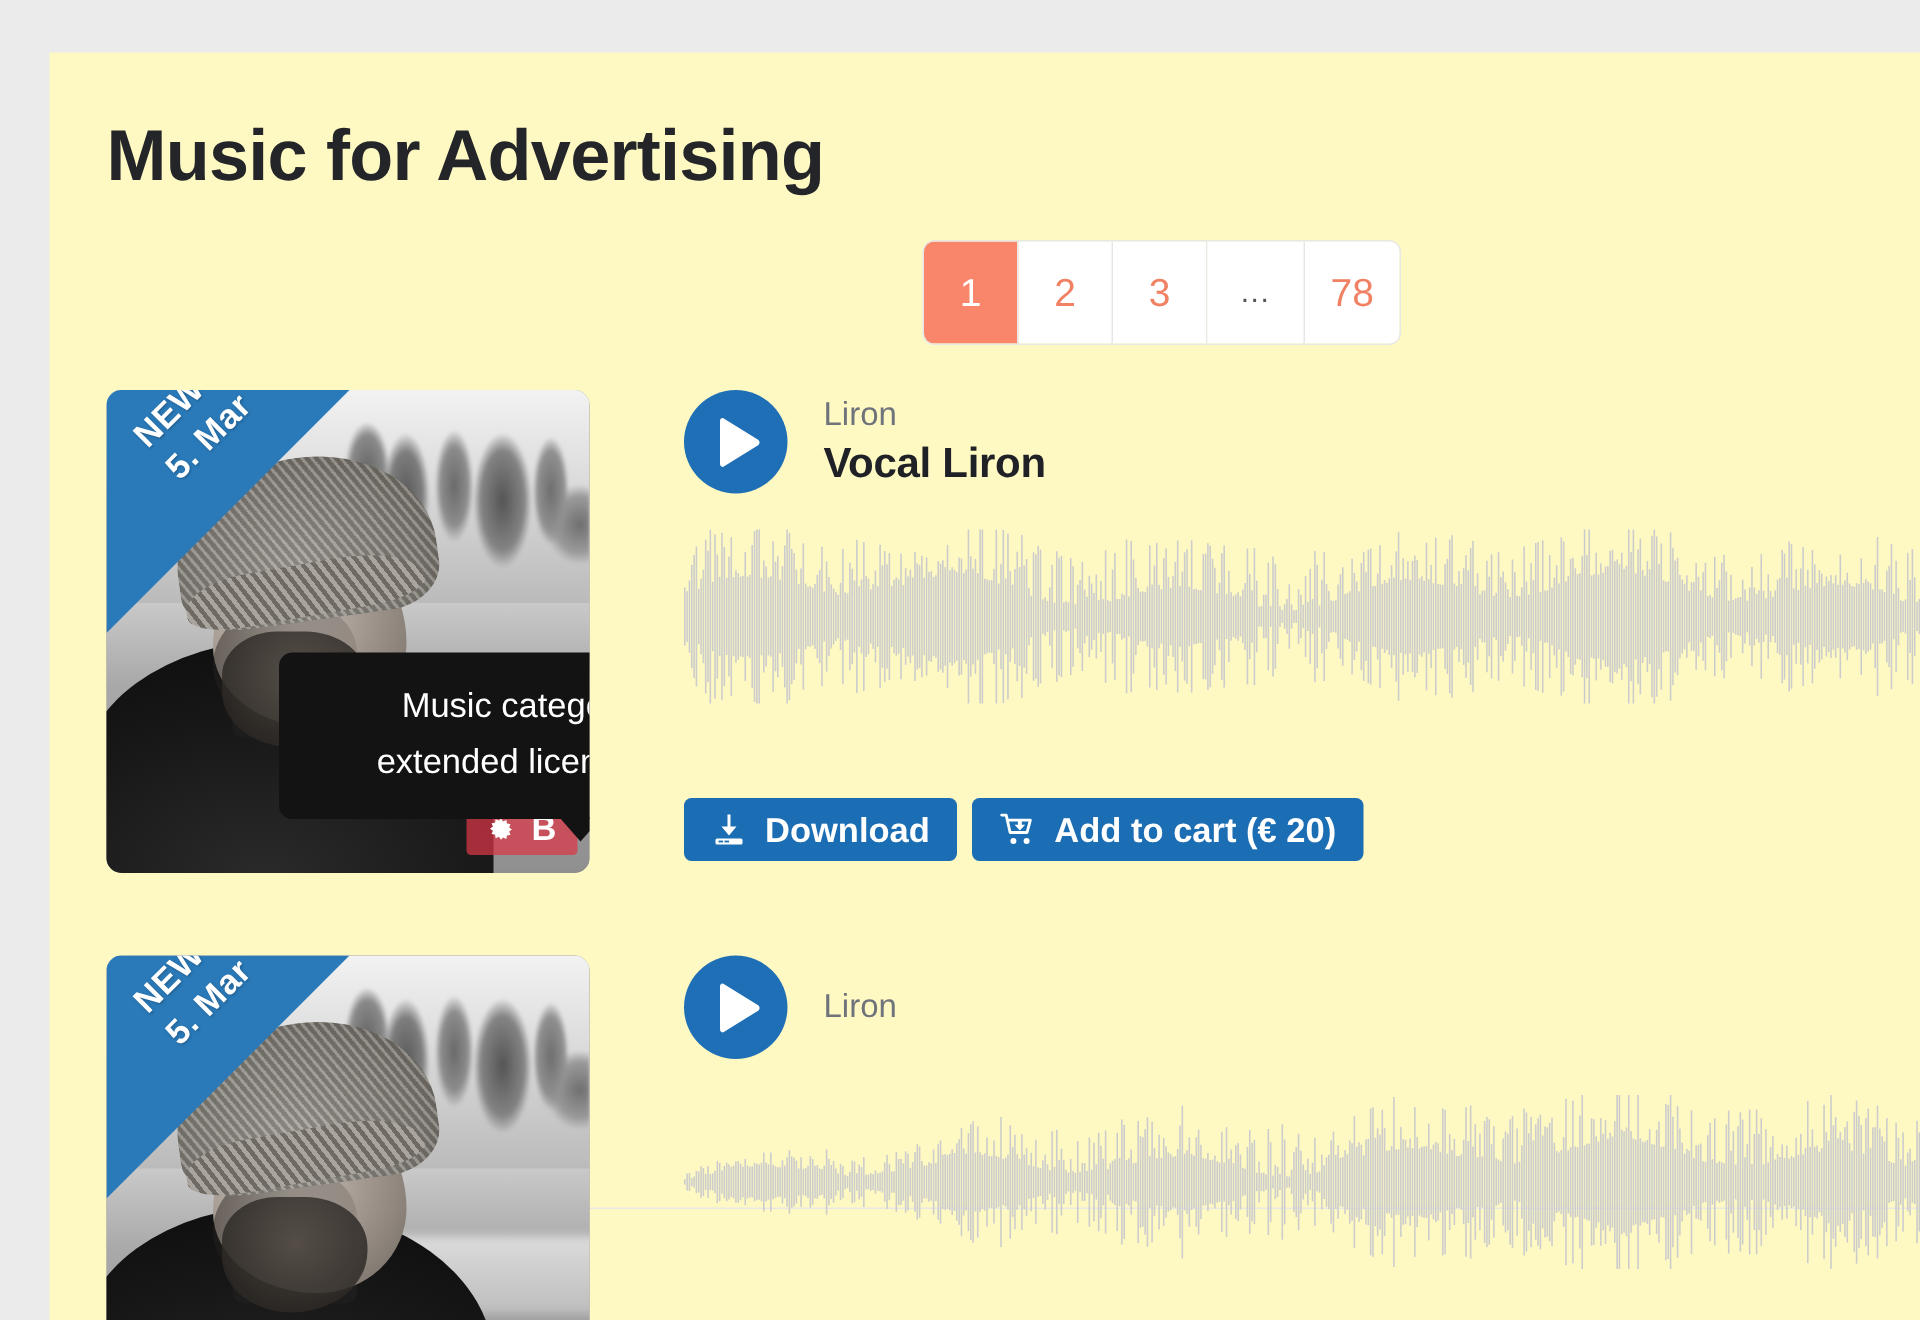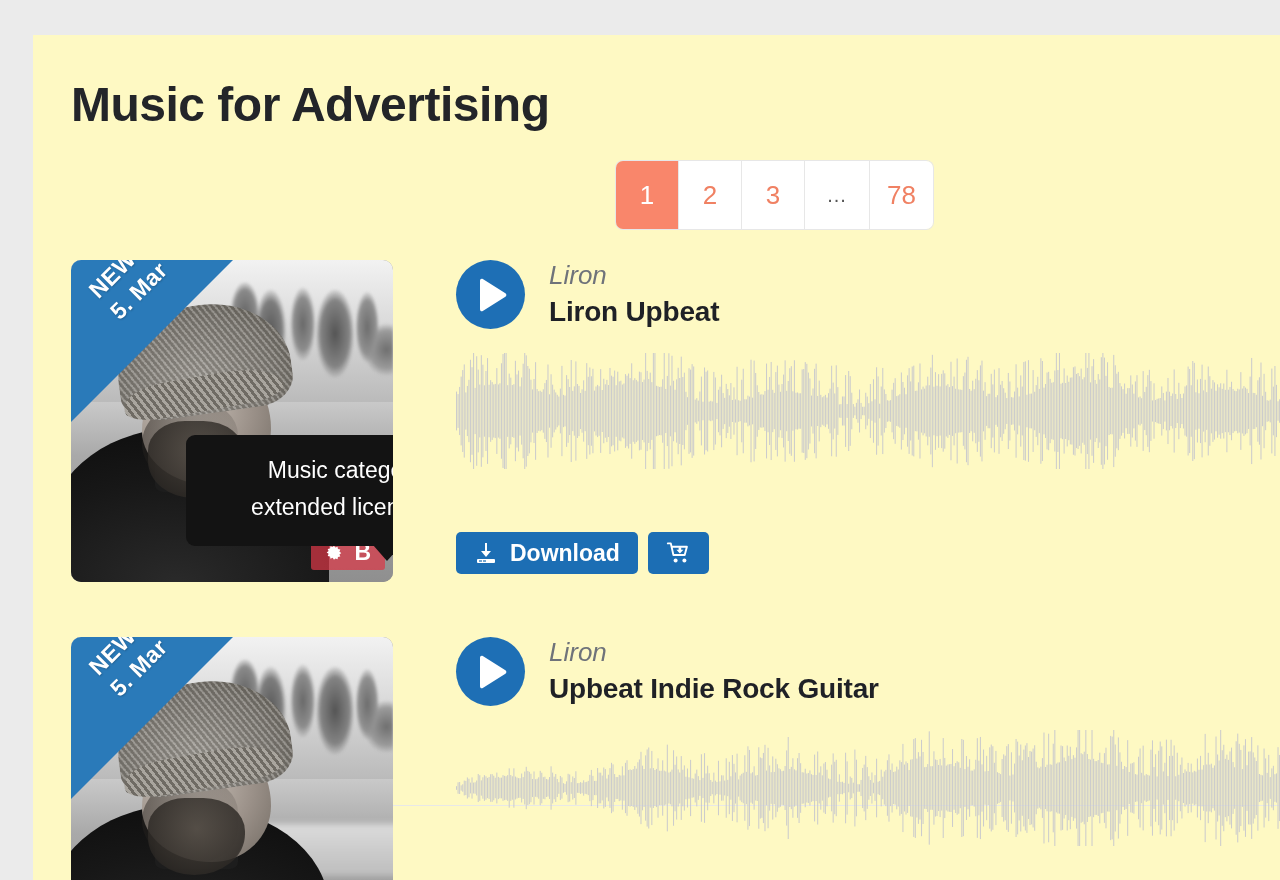--- a/index.html
+++ b/index.html
@@ -264,24 +264,23 @@
     background: #1e6fb5;
     display: flex;
     align-items: center;
     justify-content: center;
     cursor: pointer;
   }
   .play-btn svg { display:block; margin-left: 5px; }
 
   .track-meta { display: flex; flex-direction: column; gap: 2px; }
   .artist {
-    font-size: 26px;
+    font-size: 22px;
     color: #6f737a;
     line-height: 1.2;
-    font-style: italic;
   }
   .title {
     font-size: 28px;
     font-weight: bold;
     color: #1f2126;
     line-height: 1.25;
     letter-spacing: -0.2px;
   }
 
   
@@ -376,21 +375,21 @@
 
       <div class="track-main">
         <div class="track-head">
           <div class="play-btn">
             <svg width="30" height="34" viewBox="0 0 30 34" aria-hidden="true">
               <path fill="#ffffff" d="M2 2.8 C2 1.1 3.4.2 4.8 1.1 L27.4 15.2 c1.3.8 1.3 2.8 0 3.6 L4.8 32.9 C3.4 33.8 2 32.9 2 31.2 Z"></path>
             </svg>
           </div>
           <div class="track-meta">
             <span class="artist">Liron</span>
-            <span class="title">Liron Upbeat</span>
+            <span class="title">Vocal Liron</span>
           </div>
         </div>
 
         <div class="waveform">
           <svg id="wave1" width="866" height="118" viewBox="0 0 866 118" preserveAspectRatio="none" aria-hidden="true">
               <rect x="0.00" y="39.61" width="1.05" height="38.78" fill="#cccccc"></rect>
               <rect x="1.55" y="42.09" width="1.05" height="33.82" fill="#cccccc"></rect>
               <rect x="3.10" y="34.93" width="1.05" height="48.15" fill="#cccccc"></rect>
               <rect x="4.65" y="24.61" width="1.05" height="68.78" fill="#cccccc"></rect>
               <rect x="6.20" y="18.05" width="1.05" height="81.91" fill="#cccccc"></rect>
@@ -962,20 +961,21 @@
             <span>Download</span>
           </button>
 
           <button class="action-btn">
             <svg width="25" height="24" viewBox="0 0 25 24" aria-hidden="true">
               <path fill="none" stroke="#ffffff" stroke-width="1.9" stroke-linecap="round" stroke-linejoin="round" d="M1.8 2.4h3l2.6 11.6h11.3l2.2-8.3H6.2"></path>
               <circle cx="9.6" cy="19.6" r="2" fill="#ffffff"></circle>
               <circle cx="18.4" cy="19.6" r="2" fill="#ffffff"></circle>
               <path fill="#ffffff" d="M12.6 6.2h2.6v2.6h2.2l-3.5 3.8-3.5-3.8h2.2z"></path>
             </svg>
+            <span>Add to cart (€ 20)</span>
           </button>
         </div>
       </div>
 
       <div class="divider"></div>
     </section>
 
     <section class="track-row row-2">
 
       <div class="thumb t2">
@@ -1002,21 +1002,20 @@
 
       <div class="track-main">
         <div class="track-head">
           <div class="play-btn">
             <svg width="30" height="34" viewBox="0 0 30 34" aria-hidden="true">
               <path fill="#ffffff" d="M2 2.8 C2 1.1 3.4.2 4.8 1.1 L27.4 15.2 c1.3.8 1.3 2.8 0 3.6 L4.8 32.9 C3.4 33.8 2 32.9 2 31.2 Z"></path>
             </svg>
           </div>
           <div class="track-meta">
             <span class="artist">Liron</span>
-            <span class="title">Upbeat Indie Rock Guitar</span>
           </div>
         </div>
 
         <div class="waveform">
           <svg id="wave2" width="866" height="118" viewBox="0 0 866 118" preserveAspectRatio="none" aria-hidden="true">
               <rect x="0.00" y="57.19" width="1.05" height="3.62" fill="#cccccc"></rect>
               <rect x="1.55" y="53.30" width="1.05" height="11.41" fill="#cccccc"></rect>
               <rect x="3.10" y="52.99" width="1.05" height="12.02" fill="#cccccc"></rect>
               <rect x="4.65" y="56.36" width="1.05" height="5.28" fill="#cccccc"></rect>
               <rect x="6.20" y="55.29" width="1.05" height="7.41" fill="#cccccc"></rect>

